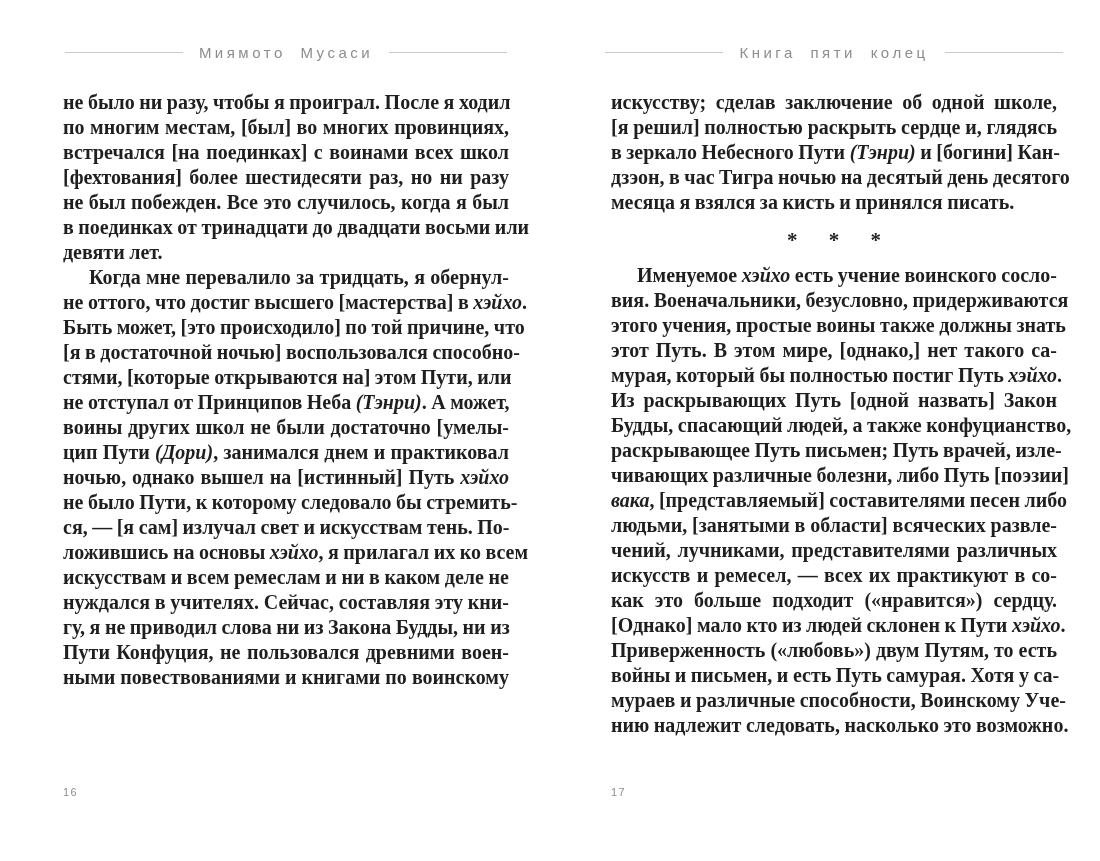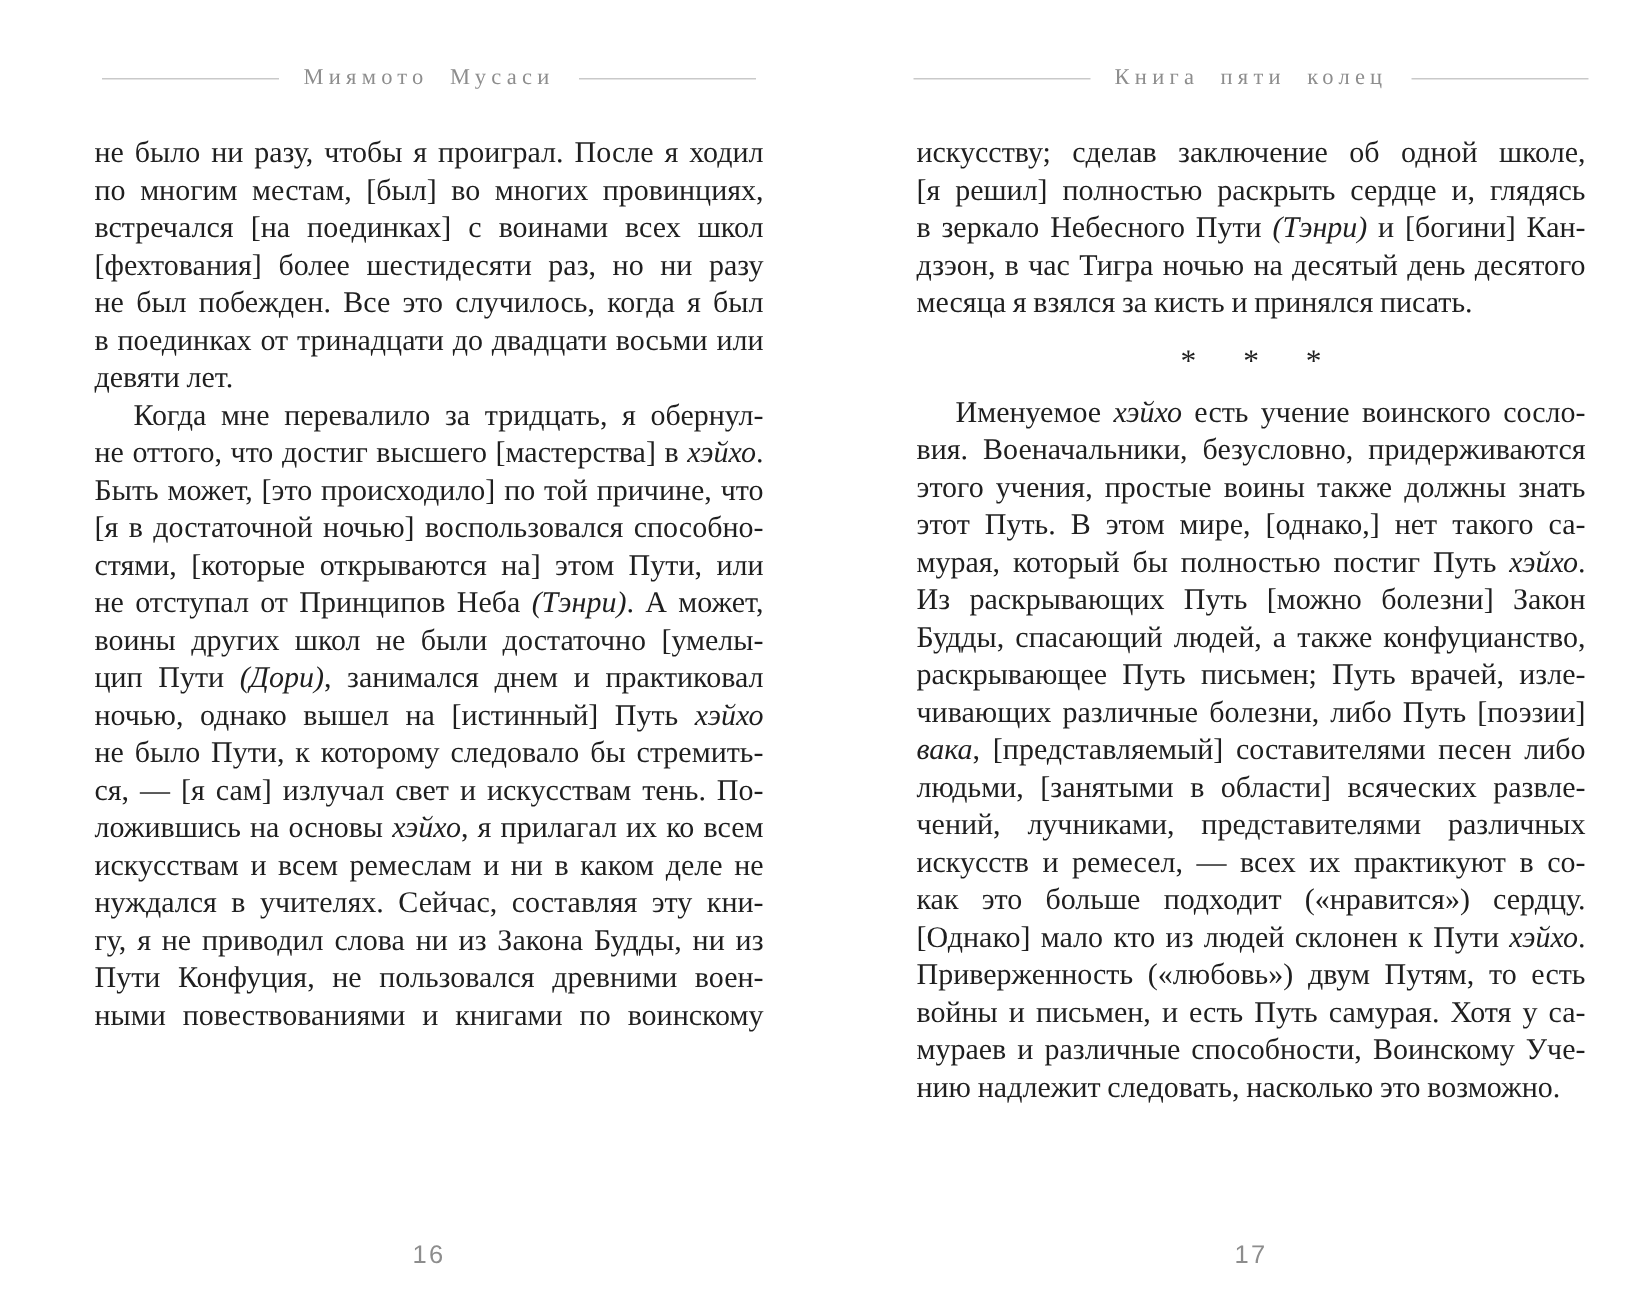--- a/index.html
+++ b/index.html
@@ -16,36 +16,37 @@
   .page-right { left: 611px; }
 
   .running-header {
     position: absolute;
     top: 44px; left: 0; width: 100%;
     display: flex; align-items: center; justify-content: center;
     gap: 16px;
   }
   .hrule { flex: 0 0 118px; height: 1px; background: #c9c9c9; }
   .header-text {
-    font-family: Liberation Serif, serif;
+    font-family: Liberation Sans, sans-serif;
     font-size: 15px;
     letter-spacing: 3.5px;
     word-spacing: 7px;
     color: #8d8d8d;
     white-space: nowrap;
   }
 
   .body-text {
     position: absolute;
     top: 90px; left: 0;
     width: 446px;
     font-size: 20px;
     line-height: 25px;
     color: #1f1f1f;
     word-spacing: -0.5px;
+    font-weight: bold;
   }
   .line {
     white-space: nowrap;
     text-align: justify;
     text-align-last: justify;
   }
   .line.indent { text-indent: 26px; }
   .line.end { text-align-last: left; }
   .line.sep {
     text-align: center;
@@ -54,26 +55,24 @@
     letter-spacing: 13px;
     padding-left: 13px; 
     margin: 13px 0 10px;
     word-spacing: 0;
   }
   .line i { font-style: italic; }
 
   .page-number {
     position: absolute;
     top: 786px; left: 0; width: 100%;
-    text-align: center;
     font-family: "Liberation Sans", sans-serif;
-    font-size: 17px;
+    font-size: 11px;
     letter-spacing: 1.5px;
     color: #8d8d8d;
-    margin-top: 41px;
   }
 </style>
 </head>
 <body>
 
 <div class="spread">
 
   <div class="page page-left">
     <div class="running-header">
       <span class="hrule"></span>
@@ -120,21 +119,21 @@
         <div class="line">[я решил] полностью раскрыть сердце и, глядясь</div>
         <div class="line">в зеркало Небесного Пути <i>(Тэнри)</i> и [богини] Кан-</div>
         <div class="line">дзэон, в час Тигра ночью на десятый день десятого</div>
         <div class="line end">месяца я взялся за кисть и принялся писать.</div>
         <div class="line sep">* * *</div>
         <div class="line indent">Именуемое <i>хэйхо</i> есть учение воинского сосло-</div>
         <div class="line">вия. Военачальники, безусловно, придерживаются</div>
         <div class="line">этого учения, простые воины также должны знать</div>
         <div class="line">этот Путь. В этом мире, [однако,] нет такого са-</div>
         <div class="line">мурая, который бы полностью постиг Путь <i>хэйхо</i>.</div>
-        <div class="line">Из раскрывающих Путь [можно болезни] Закон</div>
+        <div class="line">Из раскрывающих Путь [одной назвать] Закон</div>
         <div class="line">Будды, спасающий людей, а также конфуцианство,</div>
         <div class="line">раскрывающее Путь письмен; Путь врачей, изле-</div>
         <div class="line">чивающих различные болезни, либо Путь [поэзии]</div>
         <div class="line"><i>вака</i>, [представляемый] составителями песен либо</div>
         <div class="line">людьми, [занятыми в области] всяческих развле-</div>
         <div class="line">чений, лучниками, представителями различных</div>
         <div class="line">искусств и ремесел, — всех их практикуют в со-</div>
         <div class="line">как это больше подходит («нравится») сердцу.</div>
         <div class="line">[Однако] мало кто из людей склонен к Пути <i>хэйхо</i>.</div>
         <div class="line">Приверженность («любовь») двум Путям, то есть</div>

